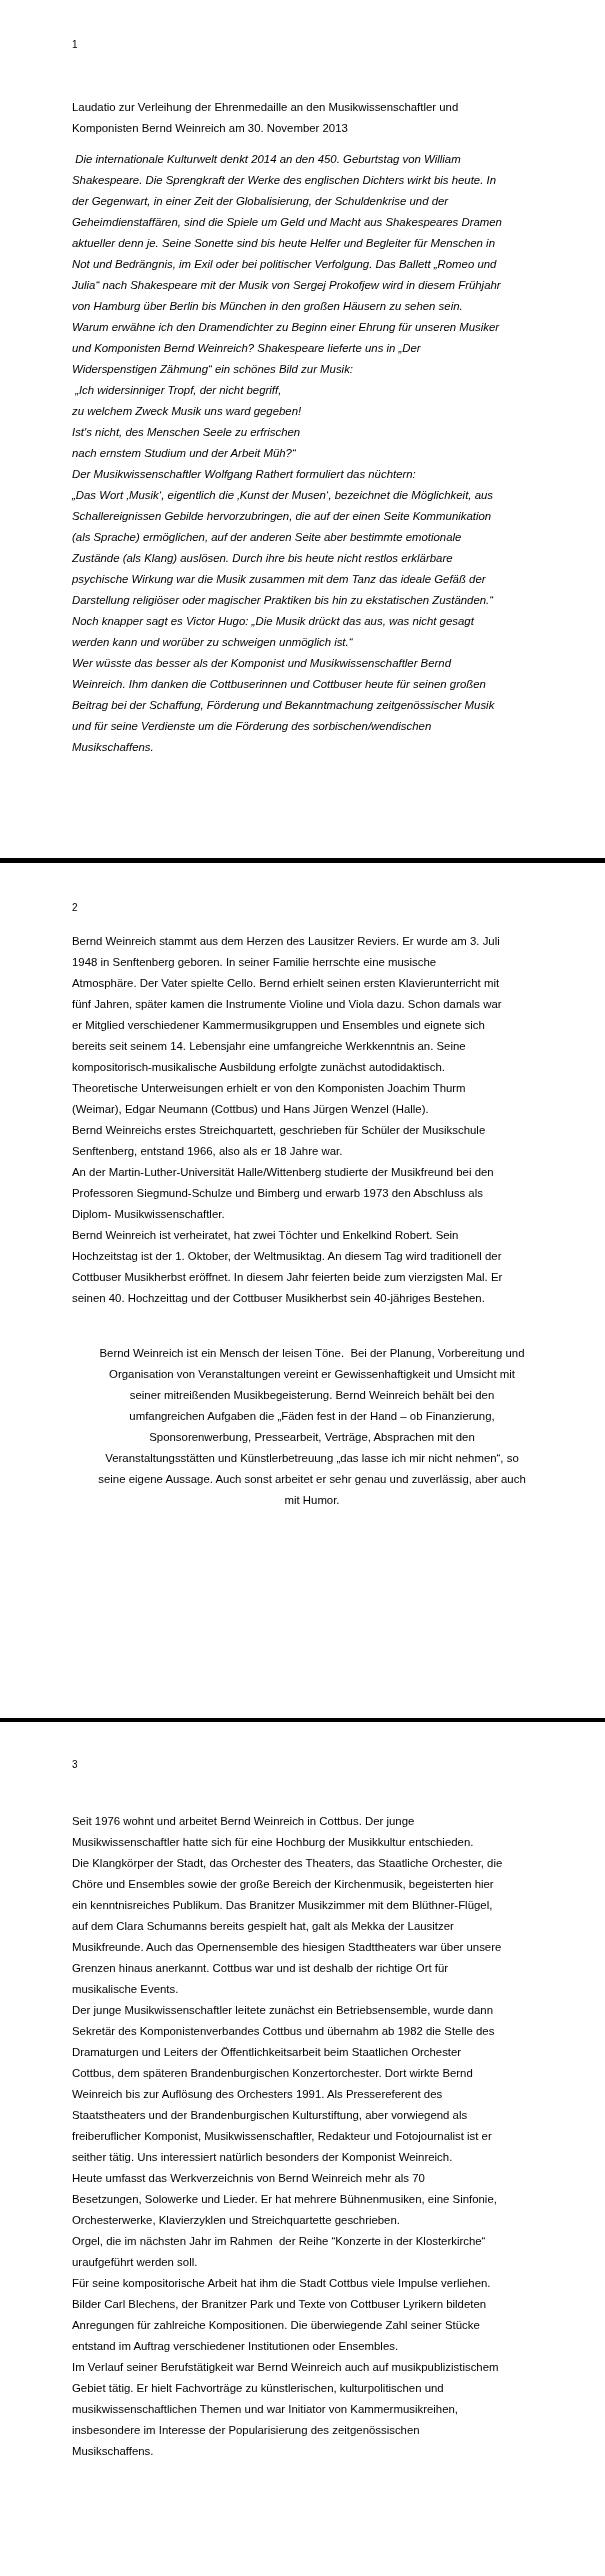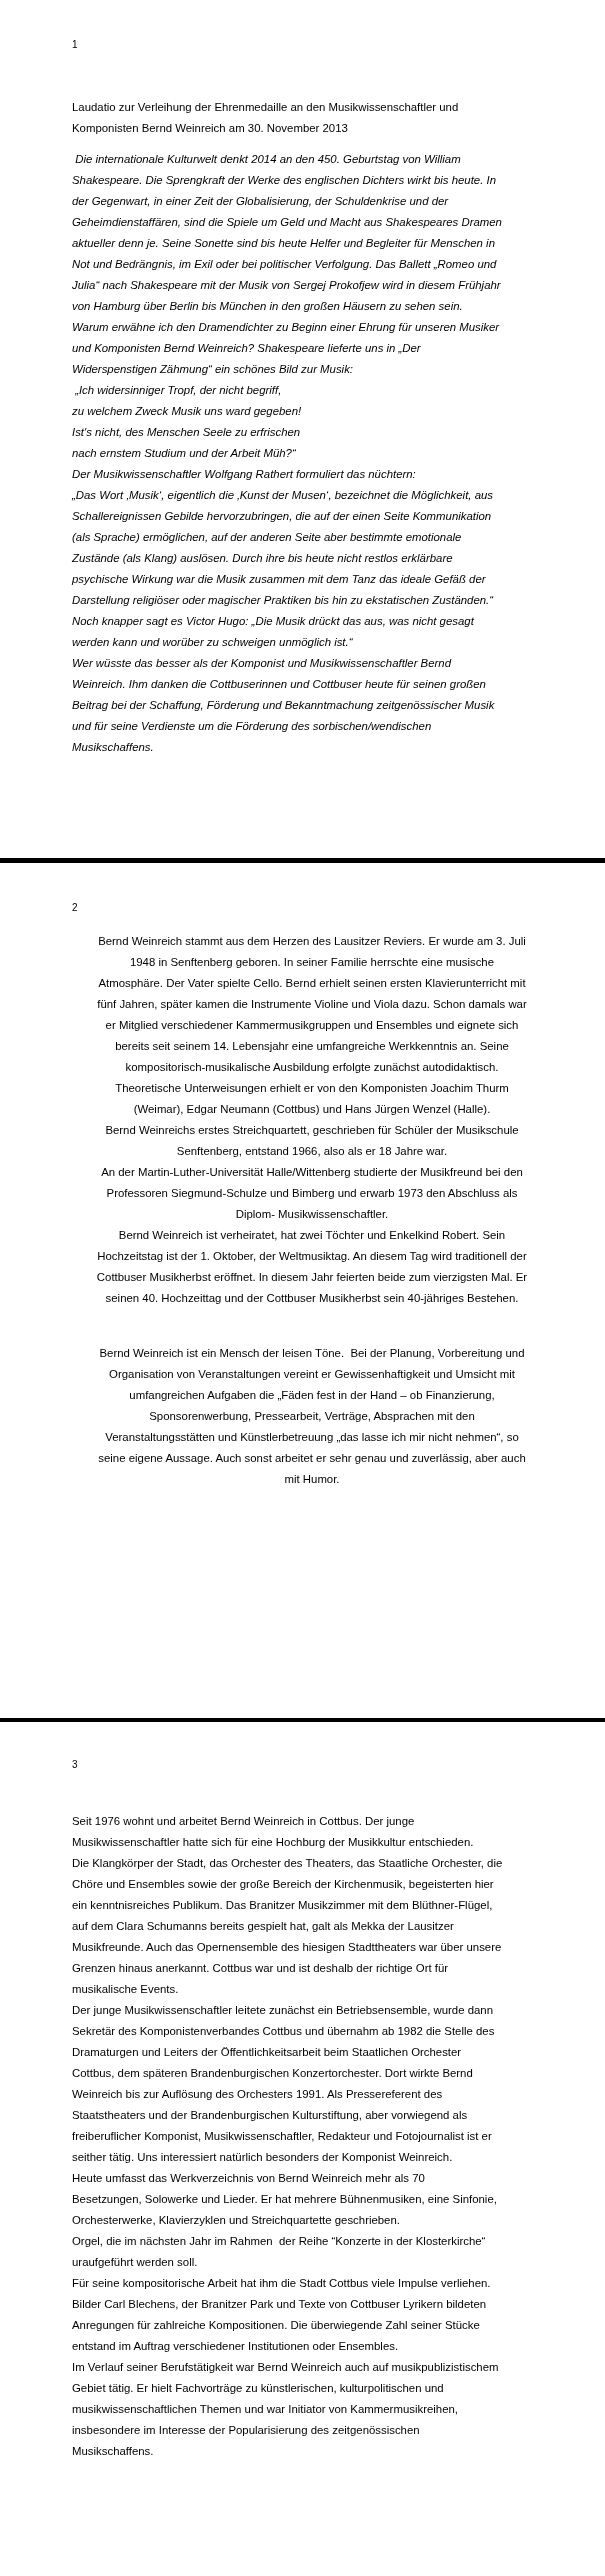--- a/index.html
+++ b/index.html
@@ -29,21 +29,21 @@
   }
   .pagenum {
     font-size: 10px;
     line-height: 21px;
   }
   .p1 .pagenum { margin-top: 34px; }
   .p2 .pagenum { margin-top: 34px; }
   .p3 .pagenum { margin-top: 32px; }
   .p1-heading { margin-top: 42px; }
   .p1-body    { margin-top: 10px; font-style: italic; }
-  .p2-a       { margin-top: 13.7px; text-align: center; }
+  .p2-a       { margin-top: 13.7px; }
   .p2-b       { margin-top: 34px; text-align: center; }
   .p3-a       { margin-top: 36px; }
   .block .ln {
     white-space: pre;
     height: 21px;
   }
 </style>
 </head>
 <body>
 
@@ -108,20 +108,21 @@
         <div class="ln">Professoren Siegmund-Schulze und Bimberg und erwarb 1973 den Abschluss als</div>
         <div class="ln">Diplom- Musikwissenschaftler.</div>
         <div class="ln">Bernd Weinreich ist verheiratet, hat zwei Töchter und Enkelkind Robert. Sein</div>
         <div class="ln">Hochzeitstag ist der 1. Oktober, der Weltmusiktag. An diesem Tag wird traditionell der</div>
         <div class="ln">Cottbuser Musikherbst eröffnet. In diesem Jahr feierten beide zum vierzigsten Mal. Er</div>
         <div class="ln">seinen 40. Hochzeittag und der Cottbuser Musikherbst sein 40-jähriges Bestehen.</div>
       </div>
     <div class="block p2-b">
         <div class="ln">Bernd Weinreich ist ein Mensch der leisen Töne.  Bei der Planung, Vorbereitung und</div>
         <div class="ln">Organisation von Veranstaltungen vereint er Gewissenhaftigkeit und Umsicht mit</div>
+        <div class="ln">seiner mitreißenden Musikbegeisterung. Bernd Weinreich behält bei den</div>
         <div class="ln">umfangreichen Aufgaben die „Fäden fest in der Hand – ob Finanzierung,</div>
         <div class="ln">Sponsorenwerbung, Pressearbeit, Verträge, Absprachen mit den</div>
         <div class="ln">Veranstaltungsstätten und Künstlerbetreuung „das lasse ich mir nicht nehmen“, so</div>
         <div class="ln">seine eigene Aussage. Auch sonst arbeitet er sehr genau und zuverlässig, aber auch</div>
         <div class="ln">mit Humor.</div>
       </div>
   </section>
 
   <div class="divider"></div>
 

